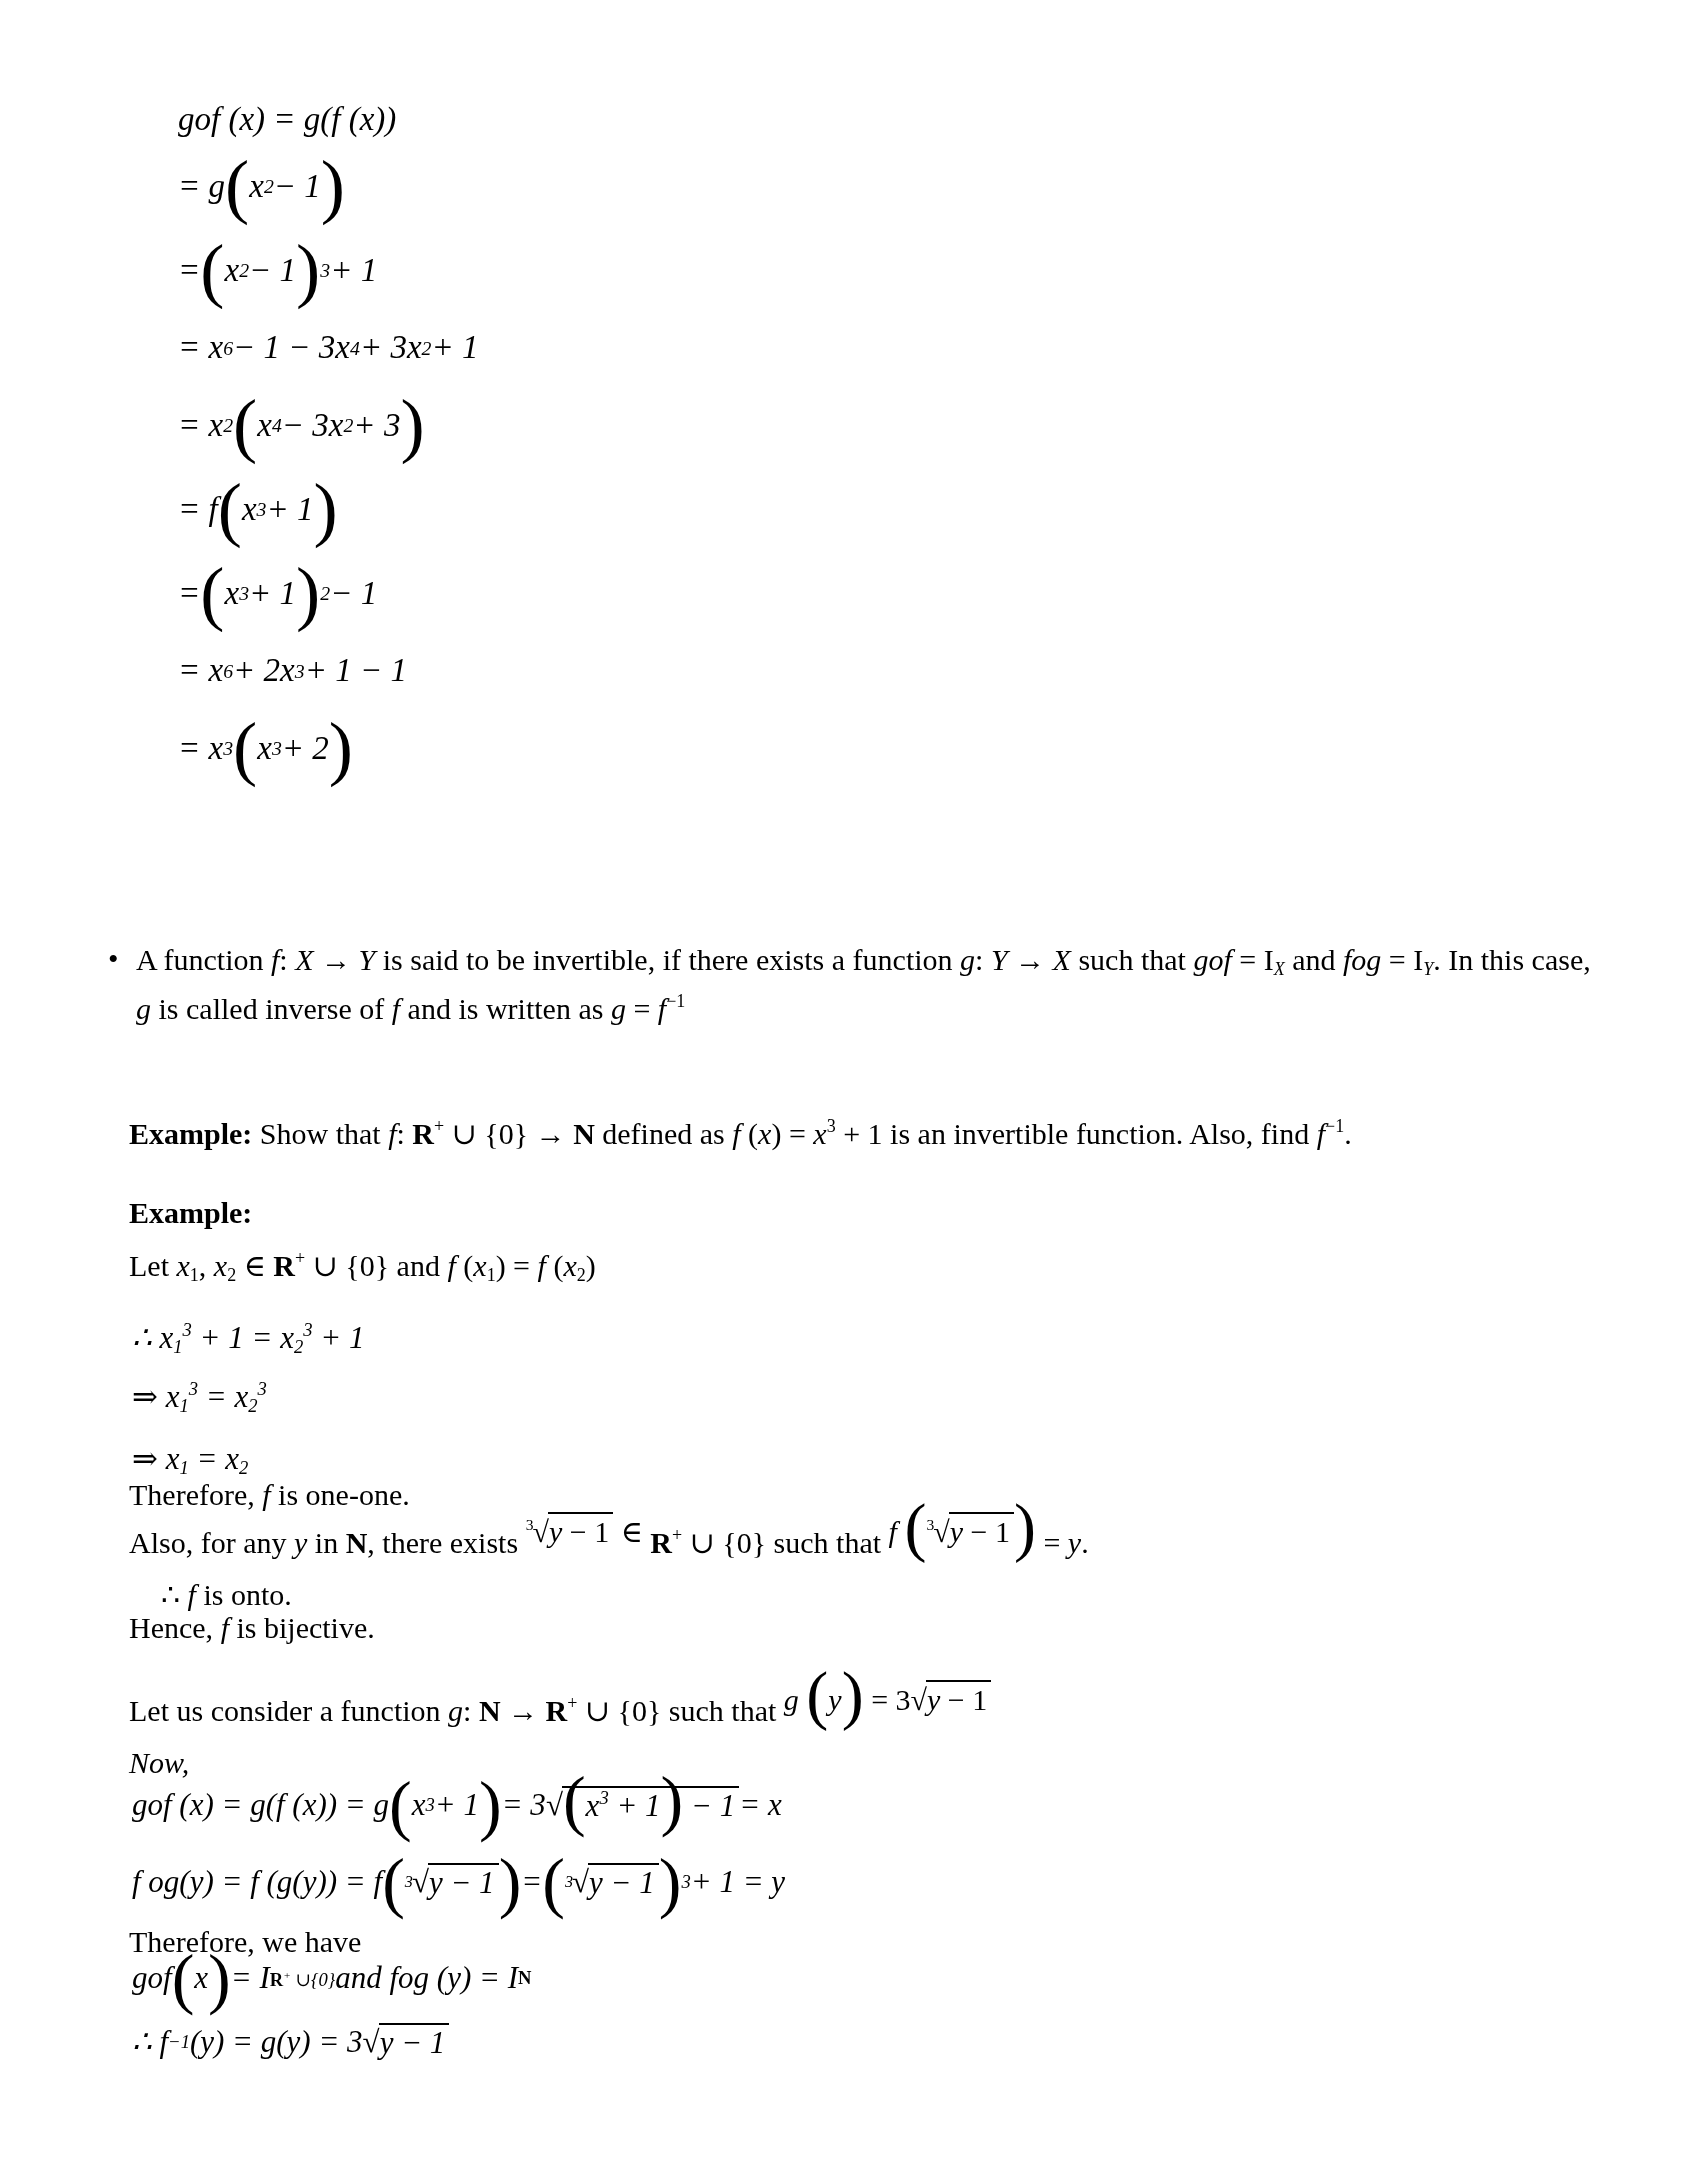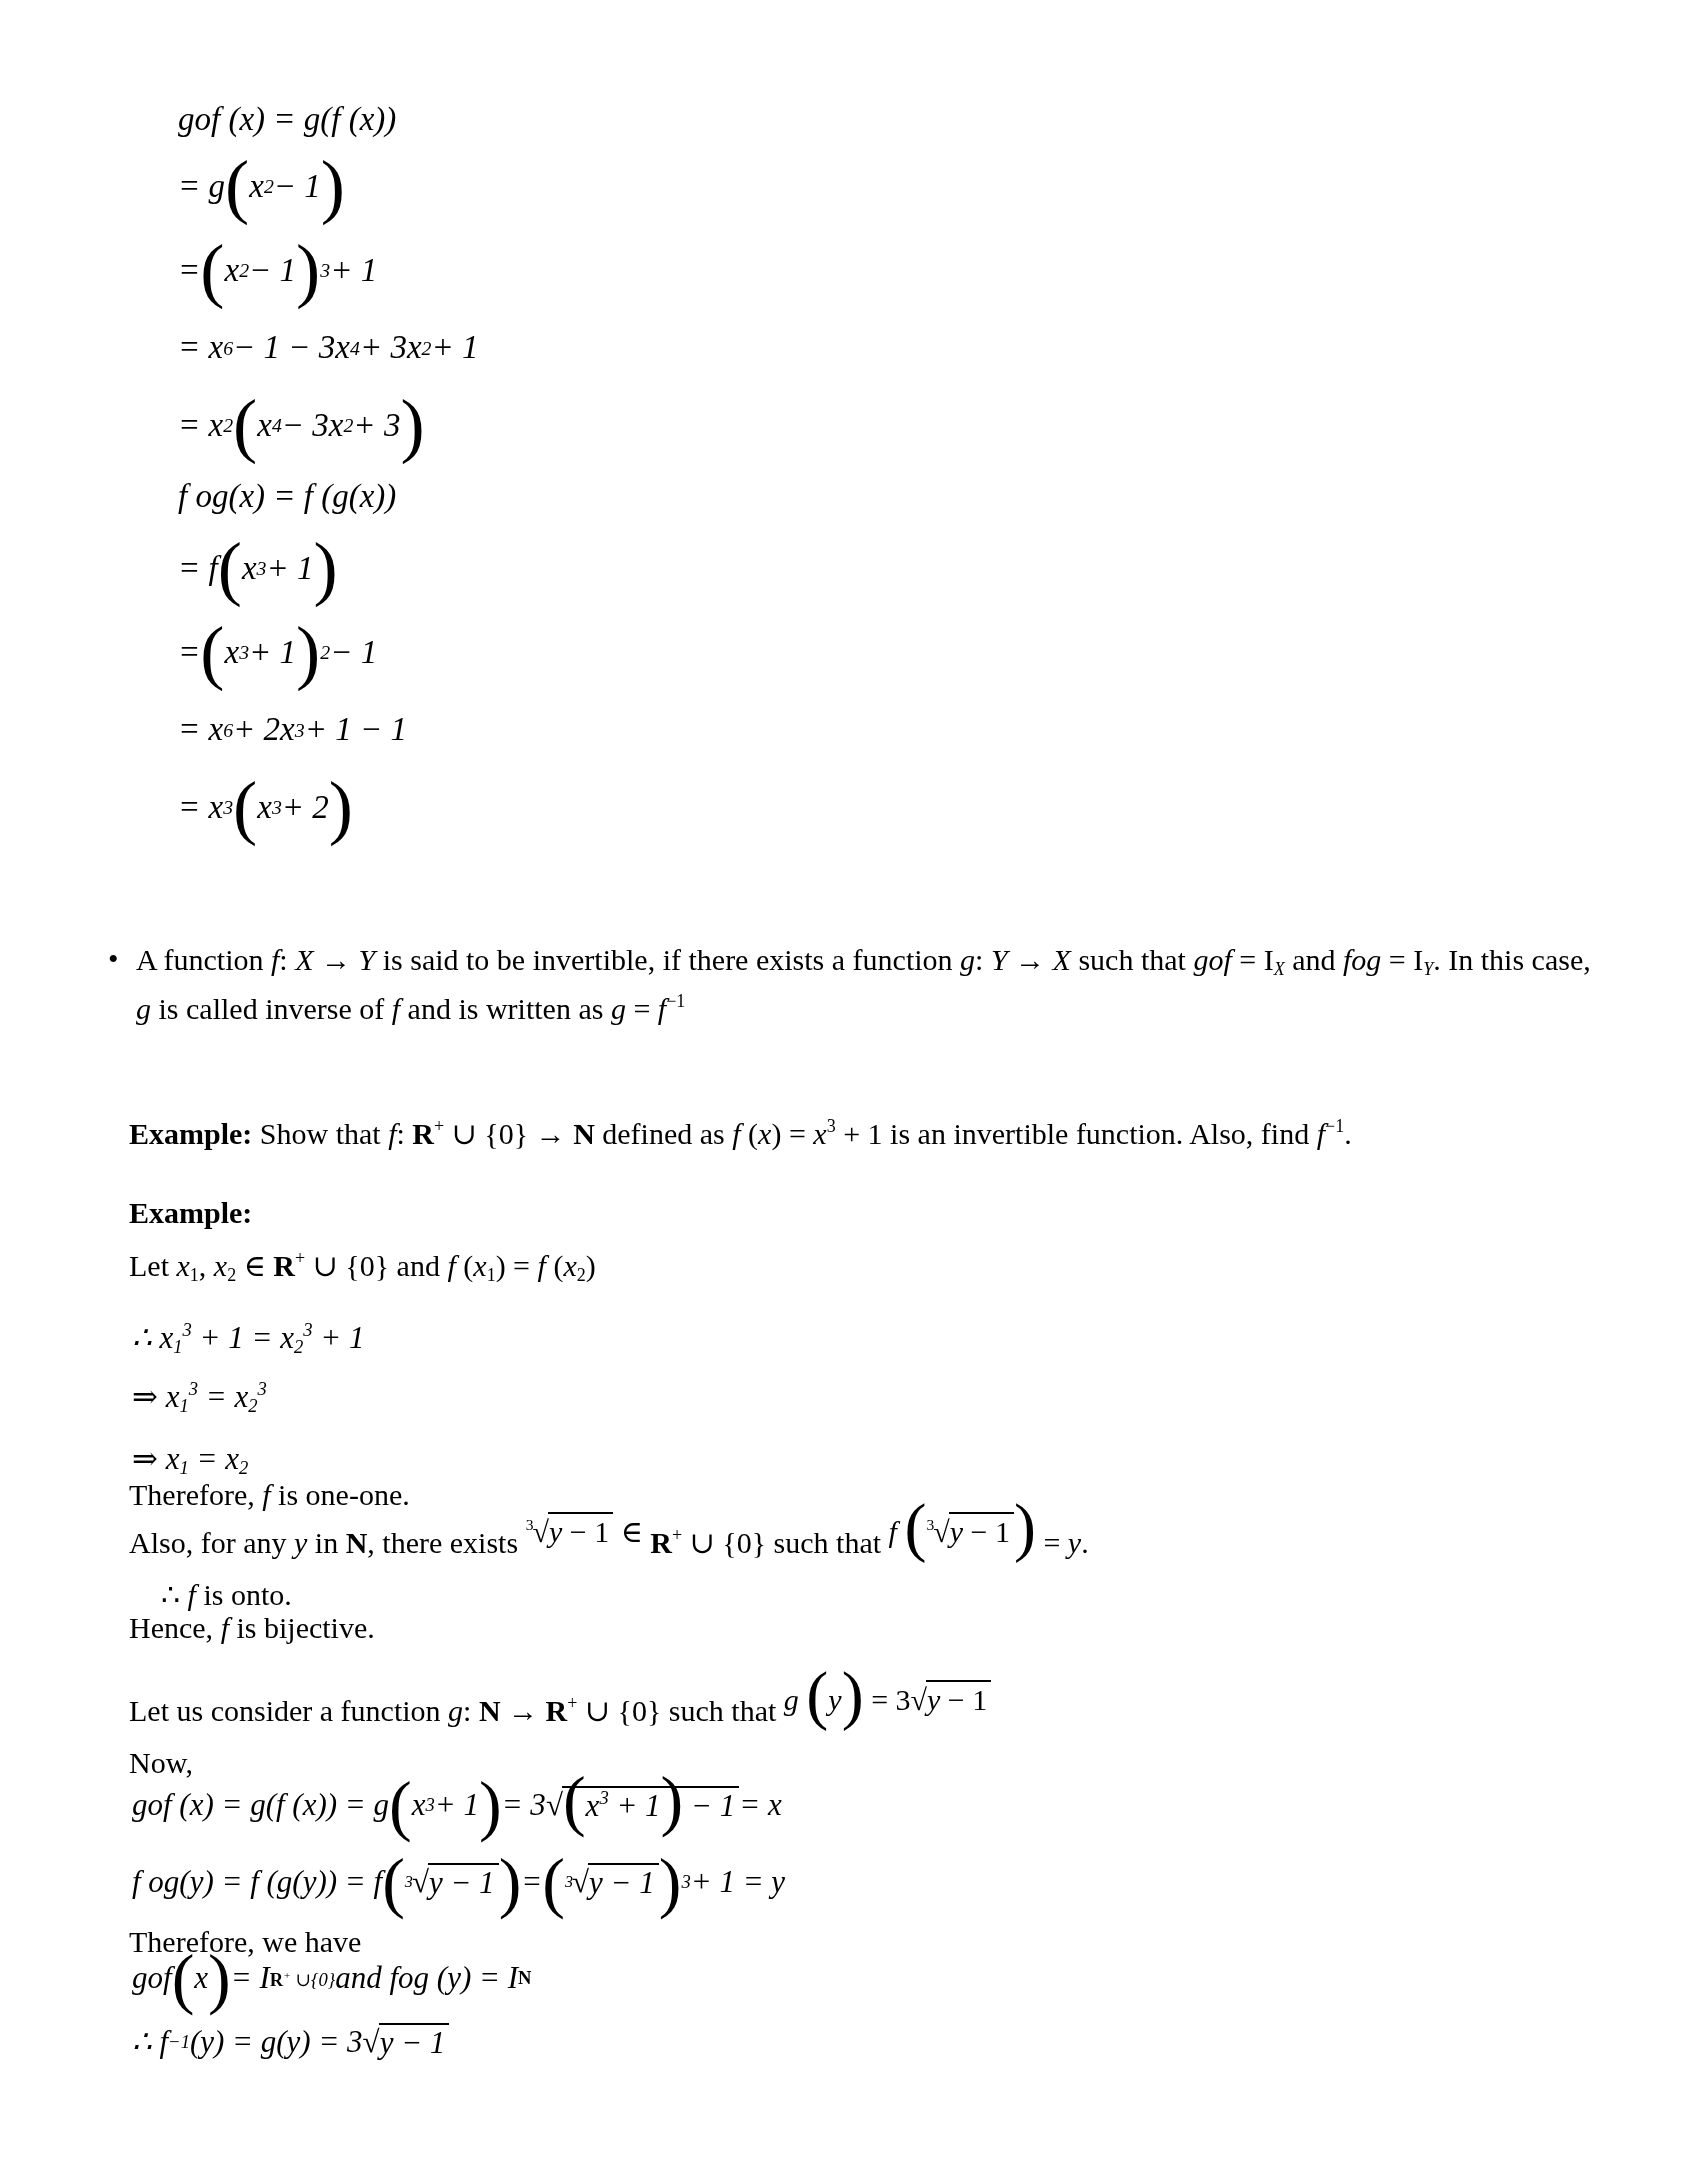--- a/index.html
+++ b/index.html
@@ -39,21 +39,20 @@
 <body>
 
 <div class="page">
 
   <div class="abs math" style="left:178px;top:94px;" id="derivation-block">
       <div class="mline" style="height: 50px;">gof (x) = g(f (x))</div>
       <div class="mline" style="height: 84px;">= g<span class="bp">(</span>x<sup>2</sup> − 1<span class="bp">)</span></div>
       <div class="mline" style="height: 84px;">= <span class="bp">(</span>x<sup>2</sup> − 1<span class="bp">)</span><sup>3</sup> + 1</div>
       <div class="mline" style="height: 71px;">= x<sup>6</sup> − 1 − 3x<sup>4</sup> + 3x<sup>2</sup> + 1</div>
       <div class="mline" style="height: 84px;">= x<sup>2</sup><span class="bp">(</span>x<sup>4</sup> − 3x<sup>2</sup> + 3<span class="bp">)</span></div>
-      <div class="mline" style="height: 59px;">f og(x) = f (g(x))</div>
       <div class="mline" style="height: 84px;">= f <span class="bp">(</span>x<sup>3</sup> + 1<span class="bp">)</span></div>
       <div class="mline" style="height: 84px;">= <span class="bp">(</span>x<sup>3</sup> + 1<span class="bp">)</span><sup>2</sup> − 1</div>
       <div class="mline" style="height: 71px;">= x<sup>6</sup> + 2x<sup>3</sup> + 1 − 1</div>
       <div class="mline" style="height: 84px;">= x<sup>3</sup><span class="bp">(</span>x<sup>3</sup> + 2<span class="bp">)</span></div>
     </div>
 
   <div class="abs text bullets" style="left:104px;top:936px;">
     <div class="bullet">A function <span class="i">f</span>: <span class="i">X</span> → <span class="i">Y</span> is said to be invertible, if there exists a function <span class="i">g</span>: <span class="i">Y</span> → <span class="i">X</span> such that <span class="i">gof</span> = I<sub><span class="i">X</span></sub> and <span class="i">fog</span> = I<sub><span class="i">Y</span></sub>. In this case, <span class="i">g</span> is called inverse of <span class="i">f</span> and is written as <span class="i">g</span> = <span class="i">f</span><sup>−1</sup></div>
   </div>
 
@@ -66,21 +65,21 @@
   <div class="abs math m31" style="left:132px;top:1319px;">∴ x<sub>1</sub><sup>3</sup> + 1 = x<sub>2</sub><sup>3</sup> + 1</div>
   <div class="abs math m31" style="left:132px;top:1378px;">⇒ x<sub>1</sub><sup>3</sup> = x<sub>2</sub><sup>3</sup></div>
   <div class="abs math m31" style="left:132px;top:1440px;">⇒ x<sub>1</sub> = x<sub>2</sub></div>
   <div class="abs text" style="left:129px;top:1472px;">Therefore, <span class="i">f</span> is one-one.</div>
 
   <div class="abs text nowrap" style="left:129px;top:1520px;">Also, for any <span class="i">y</span> in <span class="b">N</span>, there exists <span class="up"><sup class="rt">3</sup><span class="rad">√</span><span class="ovl"><span class="i">y</span> − 1</span> ∈</span> <span class="b">R</span><sup>+</sup> ∪ {0} such that <span class="up"><span class="i">f</span> <span class="bp">(</span><sup class="rt">3</sup><span class="rad">√</span><span class="ovl"><span class="i">y</span> − 1</span><span class="bp">)</span></span> = <span class="i">y</span>.</div>
   <div class="abs text" style="left:129px;top:1572px;margin-left:32px;">∴ <span class="i">f</span> is onto.</div>
   <div class="abs text" style="left:129px;top:1605px;">Hence, <span class="i">f</span> is bijective.</div>
 
   <div class="abs text nowrap" style="left:129px;top:1688px;">Let us consider a function <span class="i">g</span>: <span class="b">N</span> → <span class="b">R</span><sup>+</sup> ∪ {0} such that <span class="up"><span class="i">g</span> <span class="bp">(</span><span class="i">y</span><span class="bp">)</span> = 3<span class="rad">√</span><span class="ovl"><span class="i">y</span> − 1</span></span></div>
-  <div class="abs text" style="left:129px;top:1740px;">Now,</div>
+  <div class="abs text" style="left:129px;top:1740px;font-style:italic;">Now,</div>
   <div class="abs math m31 mline" style="left:132px;top:1770px;height:69px;">gof (x) = g(f (x)) = g<span class="bp">(</span>x<sup>3</sup> + 1<span class="bp">)</span> = 3<span class="rad">√</span><span class="ovl"><span class="bp">(</span>x<sup>3</sup> + 1<span class="bp">)</span> − 1</span> = x</div>
   <div class="abs math m31 mline" style="left:132px;top:1847px;height:69px;">f og(y) = f (g(y)) = f <span class="bp">(</span><sup class="rt">3</sup><span class="rad">√</span><span class="ovl">y − 1</span><span class="bp">)</span> = <span class="bp">(</span><sup class="rt">3</sup><span class="rad">√</span><span class="ovl">y − 1</span><span class="bp">)</span><sup>3</sup> + 1 = y</div>
   <div class="abs text" style="left:129px;top:1919px;">Therefore, we have</div>
   <div class="abs math m31 mline" style="left:132px;top:1948px;height:59px;">gof <span class="bp">(</span>x<span class="bp">)</span> = I<sub><span class="b">R</span><sup>+</sup> ∪{0}</sub> and fog (y) = I<sub><span class="b">N</span></sub></div>
   <div class="abs math m31 mline" style="left:132px;top:2012px;height:59px;">∴ f <sup>−1</sup>(y) = g(y) = 3<span class="rad">√</span><span class="ovl">y − 1</span></div>
 
 </div>
 
 
 </body></html>

